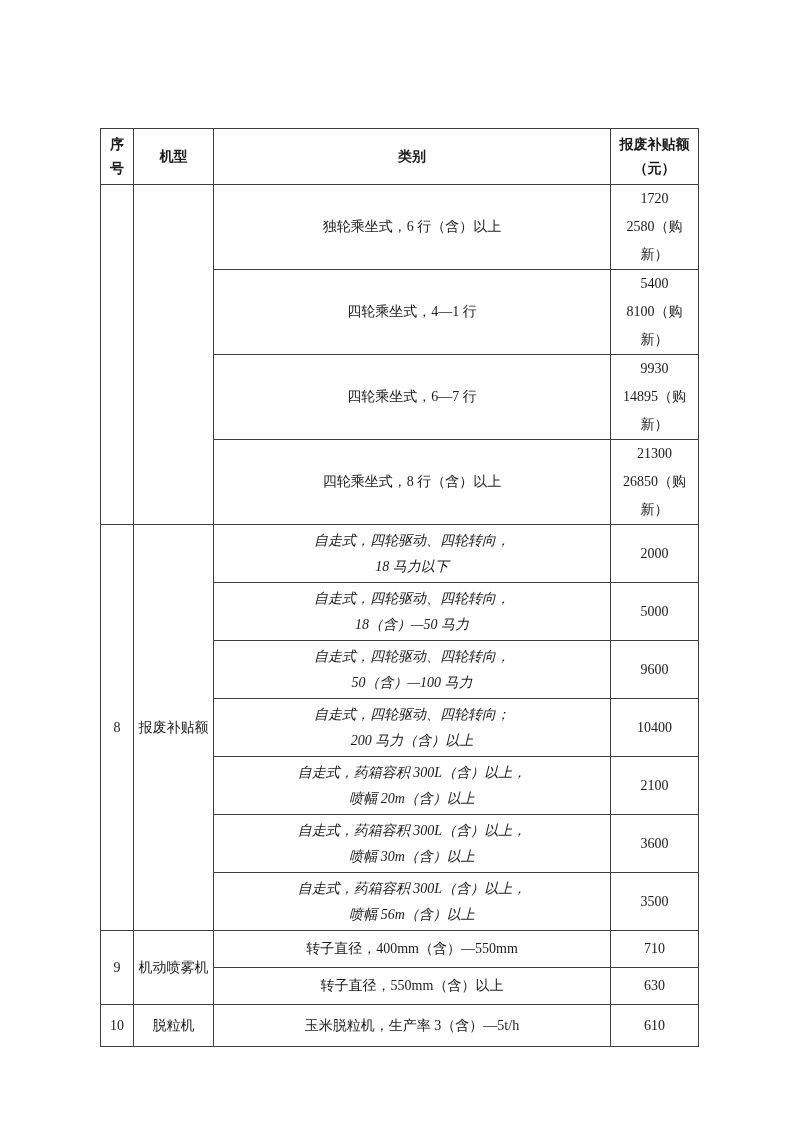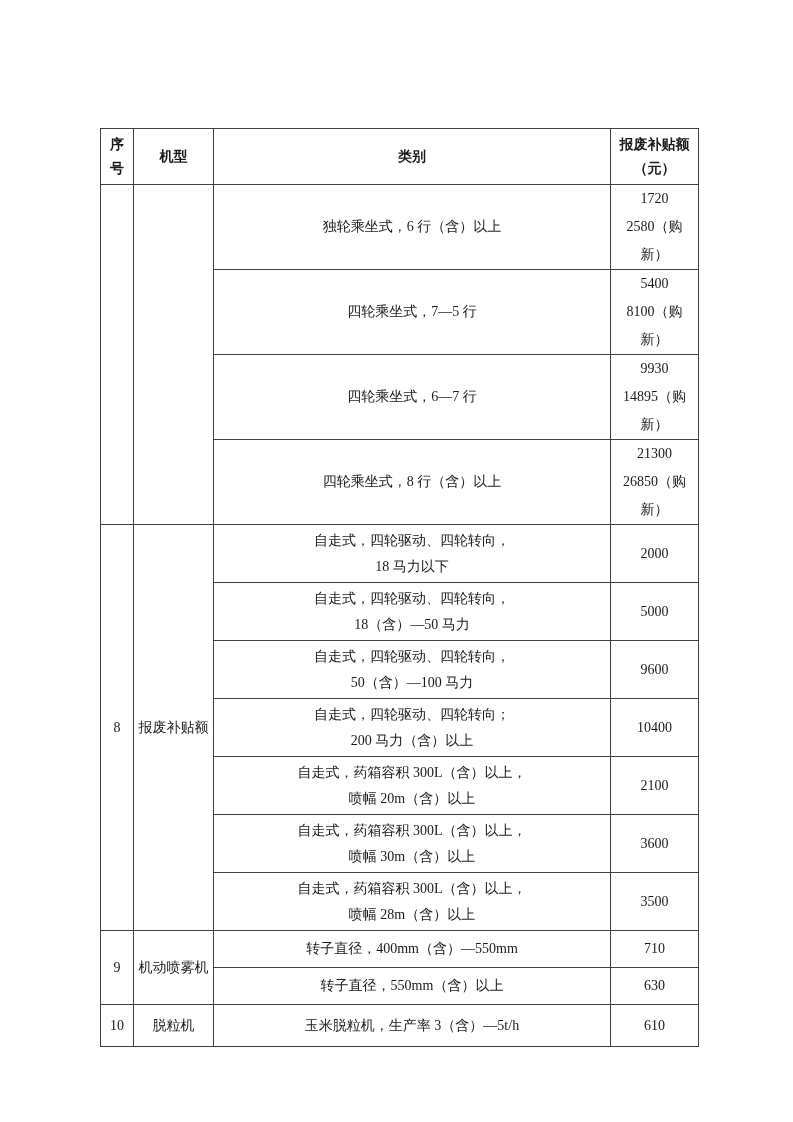--- a/index.html
+++ b/index.html
@@ -39,21 +39,21 @@
   }
   .subsidy-table th {
     font-weight: bold;
     line-height: 24px;
   }
   tr.h-header { height: 56px; }
   tr.h-g1 { height: 66px; }
   tr.h-g2 { height: 58px; }
   tr.h-g3 { height: 37px; }
   tr.h-g4 { height: 42px; }
-  .cat-two div { line-height: 26px; }
+  .cat-two div { line-height: 26px; font-style: italic; }
   .sub-two div { line-height: 28px; }
   .one-line { line-height: 20px; }
 </style>
 </head>
 <body>
 
 <div class="table-wrap">
   <table class="subsidy-table">
     <colgroup>
       <col class="c-num">
@@ -79,21 +79,21 @@
     <tr class="h-g1">
       <td rowspan="4"></td>
       <td rowspan="4"></td>
       <td><span class="one-line">独轮乘坐式，6 行（含）以上</span></td>
       <td class="sub-two">
         <div>1720</div>
         <div>2580（购新）</div>
       </td>
     </tr>
     <tr class="h-g1">
-      <td><span class="one-line">四轮乘坐式，7—5 行</span></td>
+      <td><span class="one-line">四轮乘坐式，4—1 行</span></td>
       <td class="sub-two">
         <div>5400</div>
         <div>8100（购新）</div>
       </td>
     </tr>
     <tr class="h-g1">
       <td><span class="one-line">四轮乘坐式，6—7 行</span></td>
       <td class="sub-two">
         <div>9930</div>
         <div>14895（购新）</div>
@@ -147,21 +147,21 @@
     <tr class="h-g2">
       <td class="cat-two">
         <div>自走式，药箱容积 300L（含）以上，</div>
         <div>喷幅 30m（含）以上</div>
       </td>
       <td><span class="one-line">3600</span></td>
     </tr>
     <tr class="h-g2">
       <td class="cat-two">
         <div>自走式，药箱容积 300L（含）以上，</div>
-        <div>喷幅 28m（含）以上</div>
+        <div>喷幅 56m（含）以上</div>
       </td>
       <td><span class="one-line">3500</span></td>
     </tr>
 
     <tr class="h-g3">
       <td rowspan="2">9</td>
       <td rowspan="2">机动喷雾机</td>
       <td><span class="one-line">转子直径，400mm（含）—550mm</span></td>
       <td><span class="one-line">710</span></td>
     </tr>

